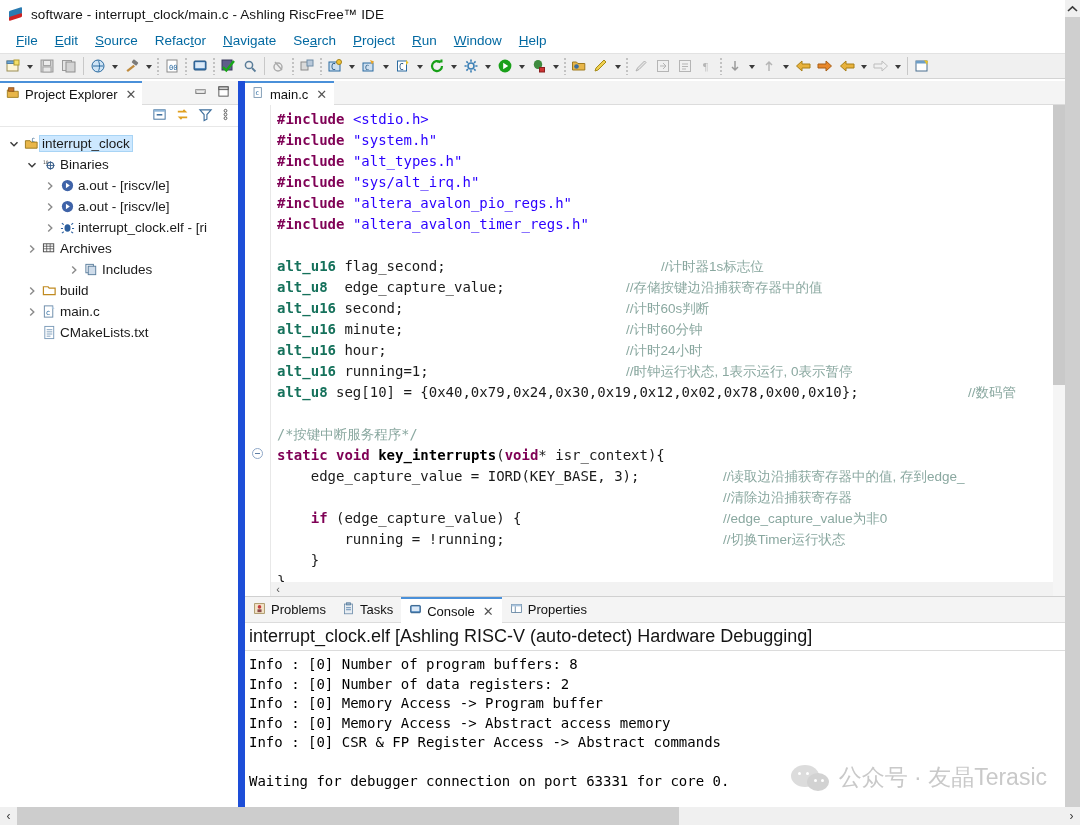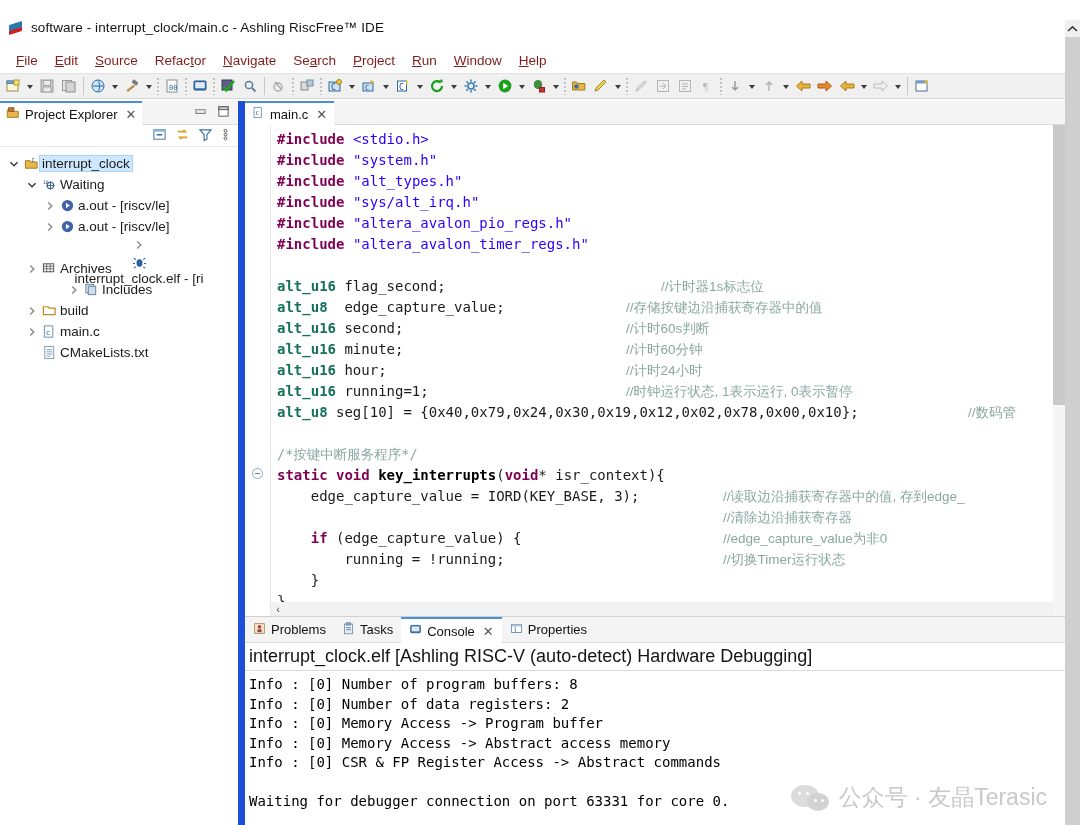--- a/index.html
+++ b/index.html
@@ -9,22 +9,22 @@
     overflow: hidden;
     background: #ffffff;
     font-family: "Liberation Sans", sans-serif;
     font-size: 13px;
     color: #1a1a1a;
   }
   .app { position: relative; width: 1080px; height: 825px; background:#ffffff; }
 
   
   .titlebar {
-    height: 28px; display: flex; 
-    padding-left: 8px; background: #ffffff; margin-top: 20px;
+    height: 28px; display: flex; align-items: center;
+    padding-left: 8px; background: #ffffff;
   }
   .title-icon {
     width: 16px; height: 16px; margin-right: 7px;
     position: relative; flex: 0 0 auto;
   }
   .title-icon .l1 {
     position:absolute; left:1px; top:3px; width:13px; height:7px;
     background:#2a7ab0; transform: skewY(-17deg); border-radius:1px;
   }
   .title-icon .l2 {
@@ -32,21 +32,21 @@
     background:#cf2222; transform: skewY(-17deg); border-radius:1px;
   }
   .title-text { font-size: 13.5px; color: #141414; letter-spacing: 0.1px; }
 
   
   .menubar {
     height: 25px; display: flex; align-items: center;
     padding-left: 8px; background: #ffffff; gap: 1px;
   }
   .menu-item {
-    padding: 2px 8px; font-size: 13.5px; color: #7f1d1d; cursor: default;
+    padding: 2px 8px; font-size: 13.5px; color: #0369a1; cursor: default;
     white-space: nowrap;
   }
   .menu-item u { text-decoration: underline; text-underline-offset: 1px; }
 
   
   .toolbar {
     height: 26px; background: #f0f0f0;
     border-top: 1px solid #e2e2e2; border-bottom: 1px solid #d4d4d4;
     display: flex; align-items: center; padding: 0 2px; gap: 0px;
     overflow: hidden;
@@ -548,21 +548,21 @@
                 <path d="M1.5 3.2L5 6.8 8.5 3.2" stroke="#3a3a3a" stroke-width="1.4" fill="none"></path>
               </svg>
           </span>
           <span class="tree-ico">
             <svg width="15" height="15" viewBox="0 0 16 16">
                 <text x="1" y="7" font-size="5" fill="#4a4a4a" font-family="monospace">10</text>
                 <circle cx="9" cy="9" r="3.4" fill="none" stroke="#3a5f8a" stroke-width="1.2"></circle>
                 <path d="M9 4.5v9M4.5 9h9" stroke="#3a5f8a" stroke-width="1"></path>
               </svg>
           </span>
-          <span class="tree-label">Waiting</span>
+          <span class="tree-label">Binaries</span>
         </div>
 
         <div class="tree-row" style="padding-left:42px;">
           <span class="twisty">
             <svg width="10" height="10" viewBox="0 0 10 10">
                 <path d="M3.2 1.5L6.8 5 3.2 8.5" stroke="#8a8a8a" stroke-width="1.4" fill="none"></path>
               </svg>
           </span>
           <span class="tree-ico">
             <svg width="15" height="15" viewBox="0 0 16 16">
@@ -581,21 +581,21 @@
           </span>
           <span class="tree-ico">
             <svg width="15" height="15" viewBox="0 0 16 16">
                 <circle cx="8" cy="8" r="6" fill="#3f63a8"></circle>
                 <path d="M6.3 5l4.2 3-4.2 3z" fill="#fff"></path>
               </svg>
           </span>
           <span class="tree-label">a.out - [riscv/le]</span>
         </div>
 
-        <div class="tree-row" style="padding-left:42px;flex-direction:column;">
+        <div class="tree-row" style="padding-left:42px;">
           <span class="twisty">
             <svg width="10" height="10" viewBox="0 0 10 10">
                 <path d="M3.2 1.5L6.8 5 3.2 8.5" stroke="#8a8a8a" stroke-width="1.4" fill="none"></path>
               </svg>
           </span>
           <span class="tree-ico">
             <svg width="15" height="15" viewBox="0 0 16 16">
                 <ellipse cx="8" cy="8.5" rx="3.2" ry="4" fill="#2d5f9e"></ellipse>
                 <path d="M4 5l-2-1.5M12 5l2-1.5M3.2 9H1M12.8 9H15M4 12.5l-2 1.5M12 12.5l2 1.5" stroke="#2d5f9e" stroke-width="1.1"></path>
               </svg>

